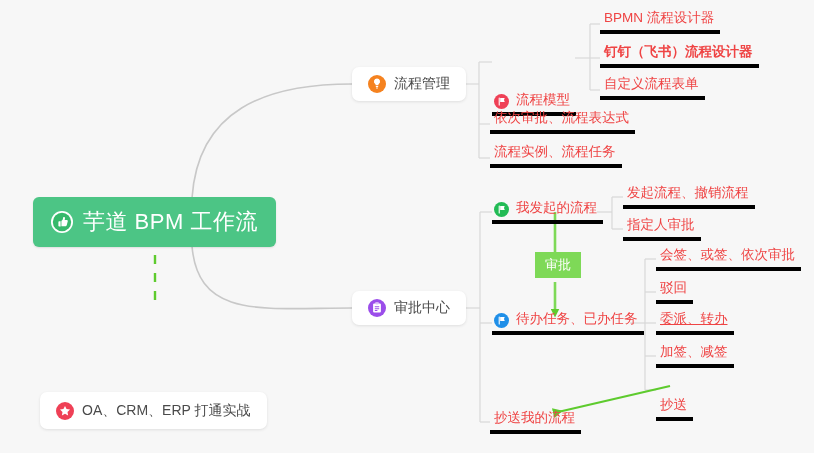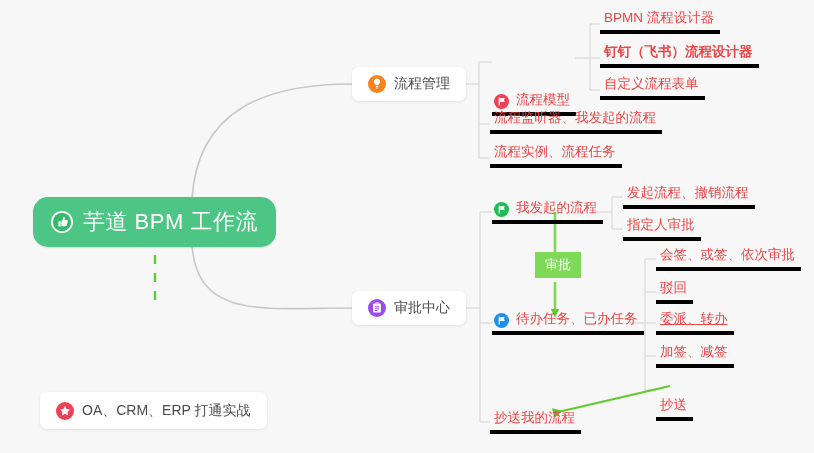--- a/index.html
+++ b/index.html
@@ -12,21 +12,21 @@
     position:relative;
   }
   #stage{position:absolute;inset:0;width:814px;height:453px;}
   svg.links{position:absolute;left:0;top:0;width:814px;height:453px;pointer-events:none;}
 
   .node{position:absolute;display:flex;align-items:center;box-sizing:border-box;white-space:nowrap;}
 
   
   .root{
     background:#4cc585;
-    border-radius:15px;
+    border-radius:6px;
     padding:0 18px;
     height:50px;
     color:#ffffff;
     font-size:22px;
     letter-spacing:.5px;
     box-shadow:0 1px 2px rgba(0,0,0,.10);
   }
   .root .label{margin-left:10px;}
 
   
@@ -187,21 +187,21 @@
     <span class="label">BPMN 流程设计器</span>
   </div>
   <div class="node leaf noicon" style="left:600px;top:42px;font-weight:bold;">
     <span class="label">钉钉（飞书）流程设计器</span>
   </div>
   <div class="node leaf noicon" style="left:600px;top:74px;">
     <span class="label">自定义流程表单</span>
   </div>
 
   <div class="node leaf noicon" style="left:490px;top:108px;">
-    <span class="label">流程监听器、我发起的流程</span>
+    <span class="label">依次审批、流程表达式</span>
   </div>
   <div class="node leaf noicon" style="left:490px;top:142px;">
     <span class="label">流程实例、流程任务</span>
   </div>
 
   <div class="node card" style="left:352px;top:291px;">
     <span class="ic">
       <svg width="18" height="18" viewBox="0 0 18 18">
         <circle cx="9" cy="9" r="9" fill="#9b4dea"></circle>
         <rect x="5.1" y="4.5" width="7.8" height="9" rx="1.1" fill="#ffffff"></rect>

